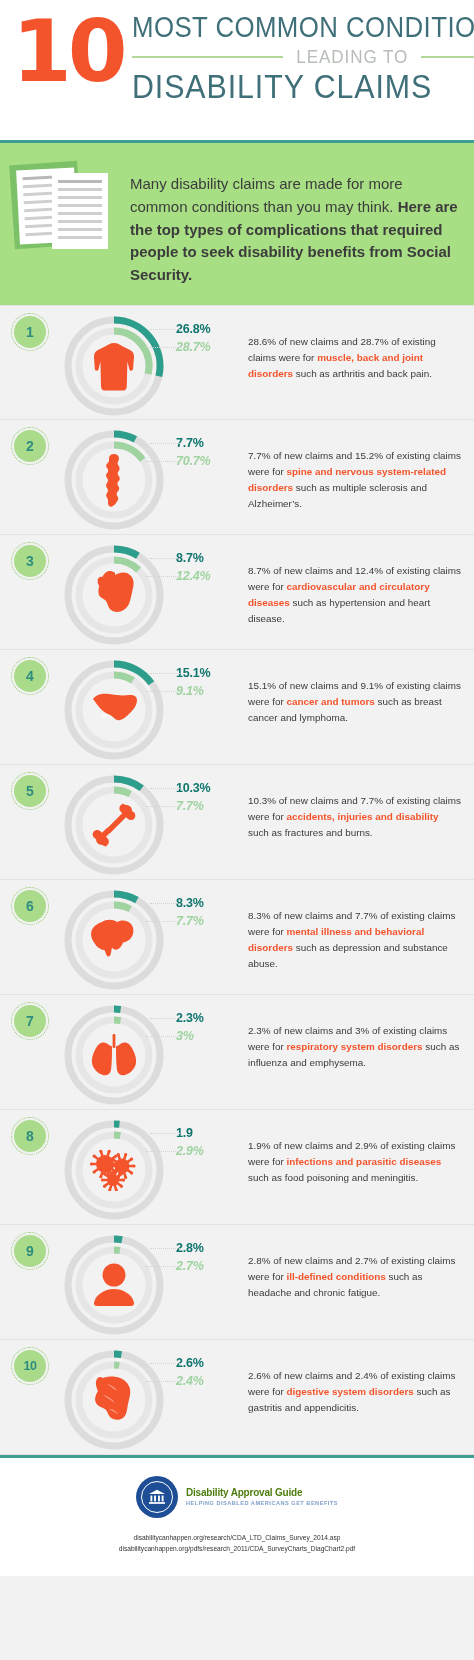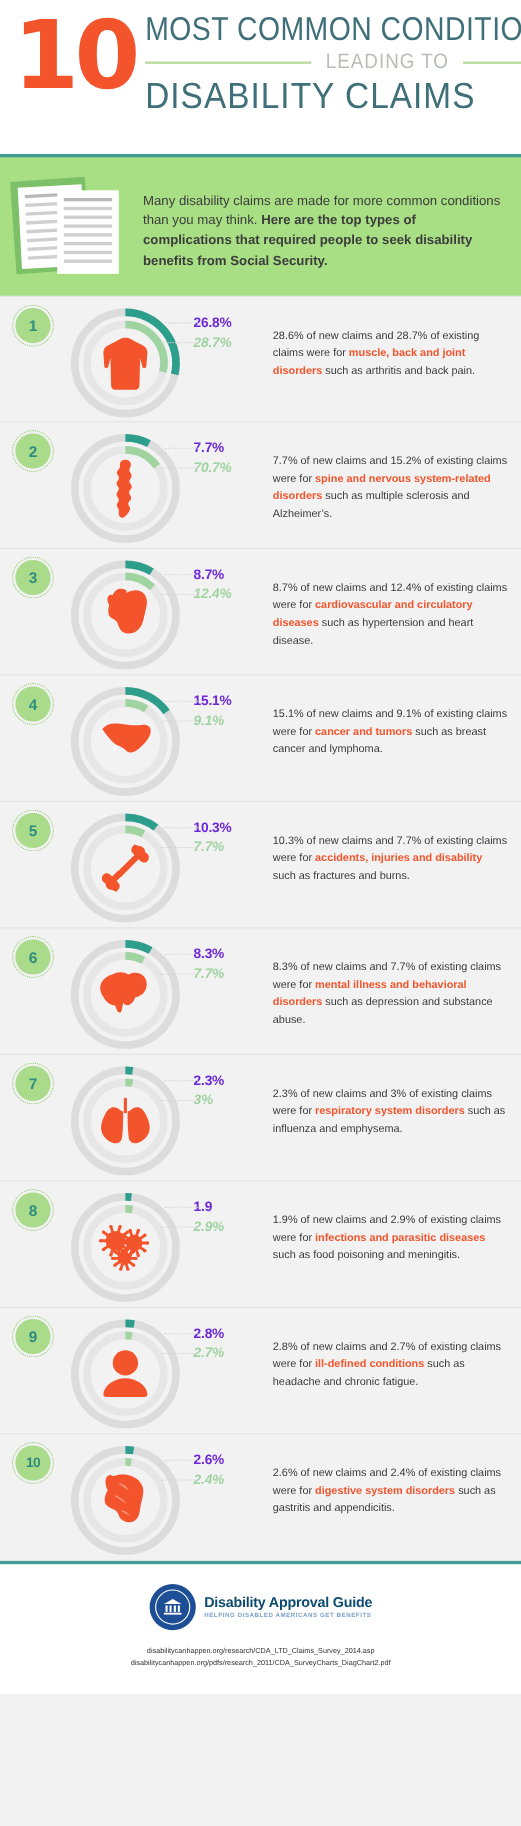--- a/index.html
+++ b/index.html
@@ -113,21 +113,21 @@
     position: absolute; left: 42px; top: 14px;
     width: 56px; height: 76px;
     background: #ffffff;
     padding: 7px 6px;
   }
   .doc-white1 .ln, .doc-white2 .ln {
     height: 3px; background: #cfcfcf; margin-bottom: 5px;
   }
   .doc-white1 .ln:first-child, .doc-white2 .ln:first-child { background: #b8b8b8; }
   .intro-text {
-    font-size: 12px;
+    font-size: 15px;
     line-height: 1.52;
     color: #3c3c3c;
     padding-top: 14px;
   }
   .intro-text b { font-weight: 700; }
 
   
   .rows { background: #f2f2f2; }
   .row {
     position: relative;
@@ -170,21 +170,21 @@
     transform: translate(-50%, -50%);
     width: 52px; height: 52px;
     display: flex; align-items: center; justify-content: center;
   }
   .organ svg { position: static; }
 
   
   .vals { width: 66px; flex: none; padding-top: 16px; position: relative; }
   .val-new {
     font-family: "Liberation Sans Narrow", "Liberation Sans", sans-serif;
-    font-size: 12.5px; font-weight: 700; color: #6d28d9;
+    font-size: 12.5px; font-weight: 700; color: #0f766e;
     letter-spacing: -0.2px;
   }
   .val-exist {
     font-family: "Liberation Sans Narrow", "Liberation Sans", sans-serif;
     font-size: 12.5px; font-weight: 700; color: #9fd3a0;
     letter-spacing: -0.2px;
     margin-top: 4px;
     font-style: italic;
   }
   .leader {
@@ -220,21 +220,21 @@
     position: relative; flex: none;
     display: flex; align-items: center; justify-content: center;
   }
   .seal .inner-ring {
     position: absolute; inset: 5px;
     border: 1px solid #ffffff; border-radius: 50%;
   }
   .seal .bank { position: relative; z-index: 2; }
   .logo-txt { text-align: left; }
   .logo-name {
-    color: #0c4a6e; font-size: 13px; font-weight: 700;
+    color: #4d7c0f; font-size: 10px; font-weight: 700;
     letter-spacing: -0.2px; line-height: 1.1;
   }
   .logo-tag {
     color: #7fa0c9; font-size: 5.6px; font-weight: 700;
     letter-spacing: 0.5px; margin-top: 2px;
   }
   .src {
     font-size: 6.6px; color: #333333; line-height: 1.7;
   }
 </style>

